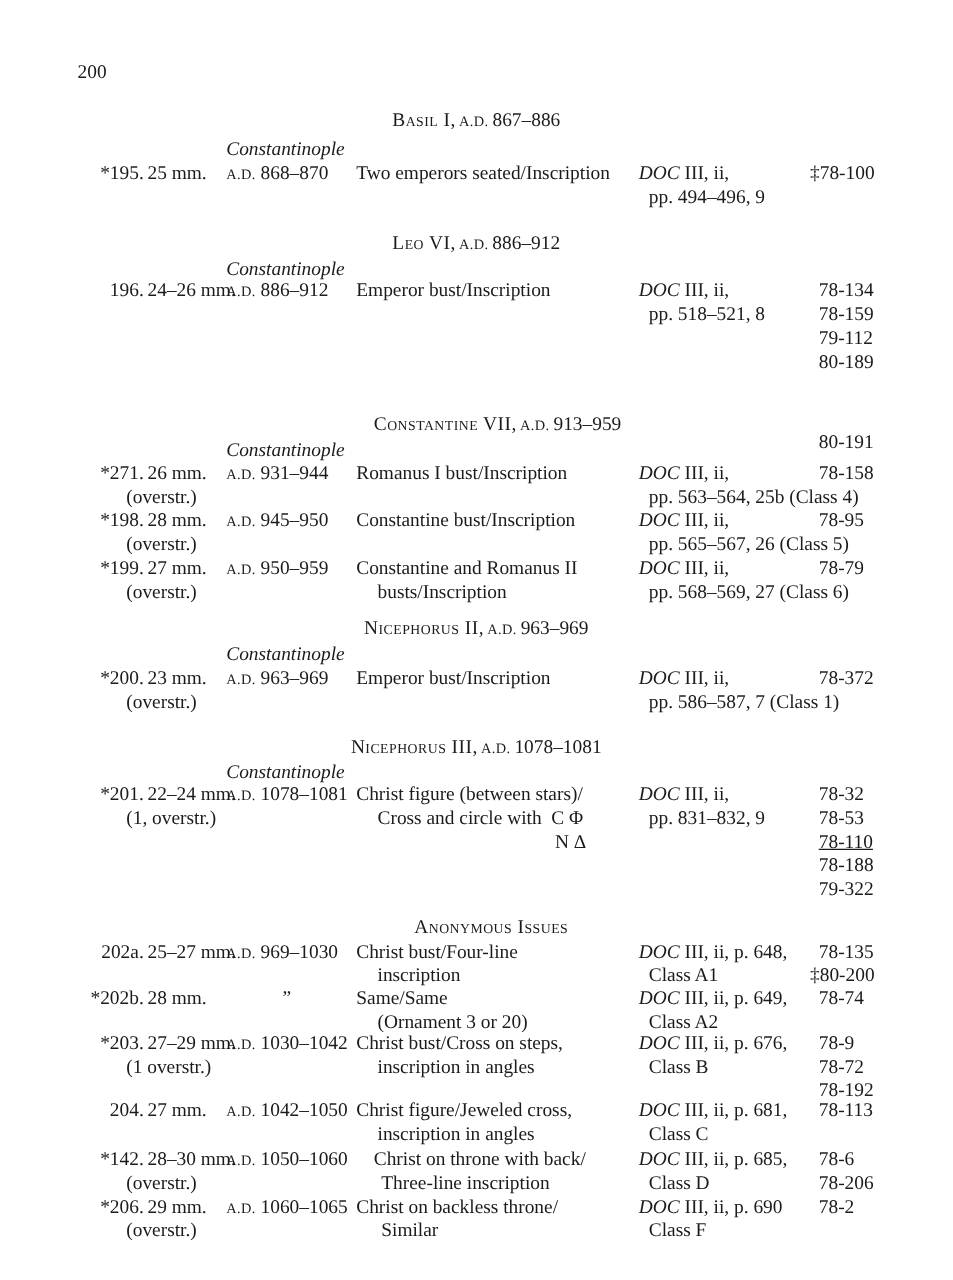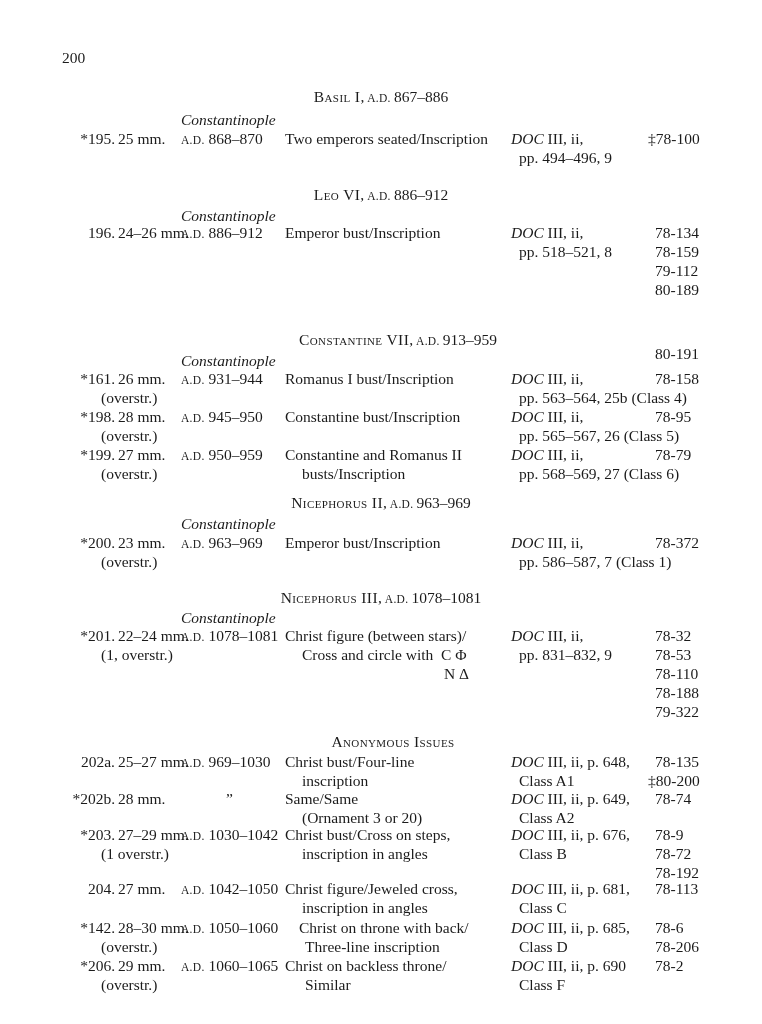--- a/index.html
+++ b/index.html
@@ -44,21 +44,21 @@
       <div class="line" style="left: 285px; top: 224px;">Emperor bust/Inscription</div>
       <div class="line" style="left: 511px; top: 224px;"><span class="it">DOC</span> III, ii,</div>
       <div class="line" style="left: 519px; top: 243px;">pp. 518–521, 8</div>
       <div class="line" style="left: 655px; top: 224px;">78-134</div>
       <div class="line" style="left: 655px; top: 243px;">78-159</div>
       <div class="line" style="left: 655px; top: 262px;">79-112</div>
       <div class="line" style="left: 655px; top: 281px;">80-189</div>
       <div class="line" style="left: 655px; top: 300px; margin-top: 45px;">80-191</div>
       <div class="line heading" style="left: 17px; top: 331px;"><span class="sc">Constantine VII,</span><span class="era"> A.D. </span><span>913–959</span></div>
       <div class="line it" style="left: 181px; top: 352px;">Constantinople</div>
-      <div class="line num" style="left: 40px; top: 370px;">*161.</div>
+      <div class="line num" style="left: 40px; top: 370px;">*271.</div>
       <div class="line" style="left: 118px; top: 370px;">26 mm.</div>
       <div class="line" style="left: 101px; top: 389px;">(overstr.)</div>
       <div class="line" style="left: 181px; top: 370px;"><span class="era">A.D.</span> 931–944</div>
       <div class="line" style="left: 285px; top: 370px;">Romanus I bust/Inscription</div>
       <div class="line" style="left: 511px; top: 370px;"><span class="it">DOC</span> III, ii,</div>
       <div class="line" style="left: 519px; top: 389px;">pp. 563–564, 25b (Class 4)</div>
       <div class="line" style="left: 655px; top: 370px;">78-158</div>
       <div class="line num" style="left: 40px; top: 408px;">*198.</div>
       <div class="line" style="left: 118px; top: 408px;">28 mm.</div>
       <div class="line" style="left: 101px; top: 427px;">(overstr.)</div>
@@ -92,21 +92,21 @@
       <div class="line" style="left: 118px; top: 627px;">22–24 mm.</div>
       <div class="line" style="left: 101px; top: 646px;">(1, overstr.)</div>
       <div class="line" style="left: 181px; top: 627px;"><span class="era">A.D.</span> 1078–1081</div>
       <div class="line" style="left: 285px; top: 627px;">Christ figure (between stars)/</div>
       <div class="line" style="left: 302px; top: 646px;">Cross and circle with  C Φ</div>
       <div class="line" style="left: 444px; top: 665px;">N Δ</div>
       <div class="line" style="left: 511px; top: 627px;"><span class="it">DOC</span> III, ii,</div>
       <div class="line" style="left: 519px; top: 646px;">pp. 831–832, 9</div>
       <div class="line" style="left: 655px; top: 627px;">78-32</div>
       <div class="line" style="left: 655px; top: 646px;">78-53</div>
-      <div class="line" style="left: 655px; top: 665px;">78-110</div>
+      <div class="line" style="left: 655px; top: 665px; text-decoration: underline;">78-110</div>
       <div class="line" style="left: 655px; top: 684px;">78-188</div>
       <div class="line" style="left: 655px; top: 703px;">79-322</div>
       <div class="line heading" style="left: 0px; top: 733px; padding-left: 12px;"><span class="sc">Anonymous Issues</span></div>
       <div class="line num" style="left: 40px; top: 753px;">202a.</div>
       <div class="line" style="left: 118px; top: 753px;">25–27 mm.</div>
       <div class="line" style="left: 181px; top: 753px;"><span class="era">A.D.</span> 969–1030</div>
       <div class="line" style="left: 285px; top: 753px;">Christ bust/Four-line</div>
       <div class="line" style="left: 302px; top: 772px;">inscription</div>
       <div class="line" style="left: 511px; top: 753px;"><span class="it">DOC</span> III, ii, p. 648,</div>
       <div class="line" style="left: 519px; top: 772px;">Class A1</div>

